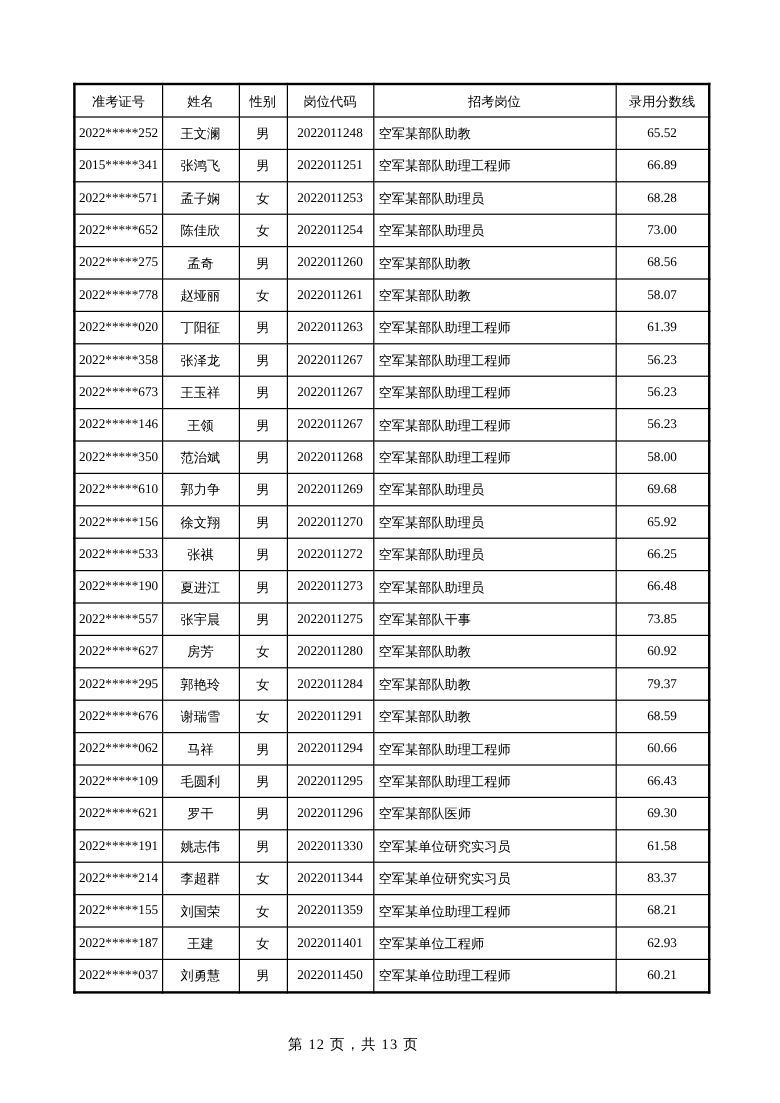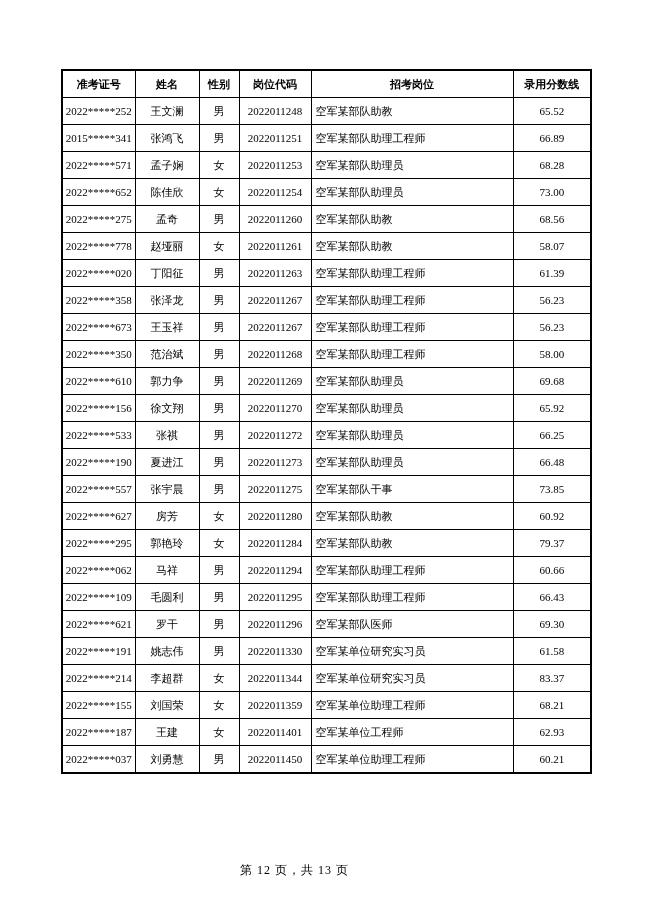--- a/index.html
+++ b/index.html
@@ -35,21 +35,21 @@
     border: 1px solid #000000;
     font-size: 11px;
     text-align: center;
     vertical-align: middle;
     padding: 0 2px;
     height: 26px;
     overflow: hidden;
     white-space: nowrap;
   }
   table.score-table th {
-    font-weight: bold;
+    font-weight: normal;
     height: 26px;
   }
   
   table.score-table td.col4 {
     text-align: left;
     padding-left: 4px;
     margin-top: 40px;
   }
   .footer {
     position: absolute;
@@ -152,20 +152,28 @@
         </tr>
         <tr>
           <td class="col0">2022*****673</td>
           <td class="col1">王玉祥</td>
           <td class="col2">男</td>
           <td class="col3">2022011267</td>
           <td class="col4">空军某部队助理工程师</td>
           <td class="col5">56.23</td>
         </tr>
         <tr>
+          <td class="col0">2022*****146</td>
+          <td class="col1">王领</td>
+          <td class="col2">男</td>
+          <td class="col3">2022011267</td>
+          <td class="col4">空军某部队助理工程师</td>
+          <td class="col5">56.23</td>
+        </tr>
+        <tr>
           <td class="col0">2022*****350</td>
           <td class="col1">范治斌</td>
           <td class="col2">男</td>
           <td class="col3">2022011268</td>
           <td class="col4">空军某部队助理工程师</td>
           <td class="col5">58.00</td>
         </tr>
         <tr>
           <td class="col0">2022*****610</td>
           <td class="col1">郭力争</td>
@@ -216,20 +224,28 @@
         </tr>
         <tr>
           <td class="col0">2022*****295</td>
           <td class="col1">郭艳玲</td>
           <td class="col2">女</td>
           <td class="col3">2022011284</td>
           <td class="col4">空军某部队助教</td>
           <td class="col5">79.37</td>
         </tr>
         <tr>
+          <td class="col0">2022*****676</td>
+          <td class="col1">谢瑞雪</td>
+          <td class="col2">女</td>
+          <td class="col3">2022011291</td>
+          <td class="col4">空军某部队助教</td>
+          <td class="col5">68.59</td>
+        </tr>
+        <tr>
           <td class="col0">2022*****062</td>
           <td class="col1">马祥</td>
           <td class="col2">男</td>
           <td class="col3">2022011294</td>
           <td class="col4">空军某部队助理工程师</td>
           <td class="col5">60.66</td>
         </tr>
         <tr>
           <td class="col0">2022*****109</td>
           <td class="col1">毛圆利</td>

